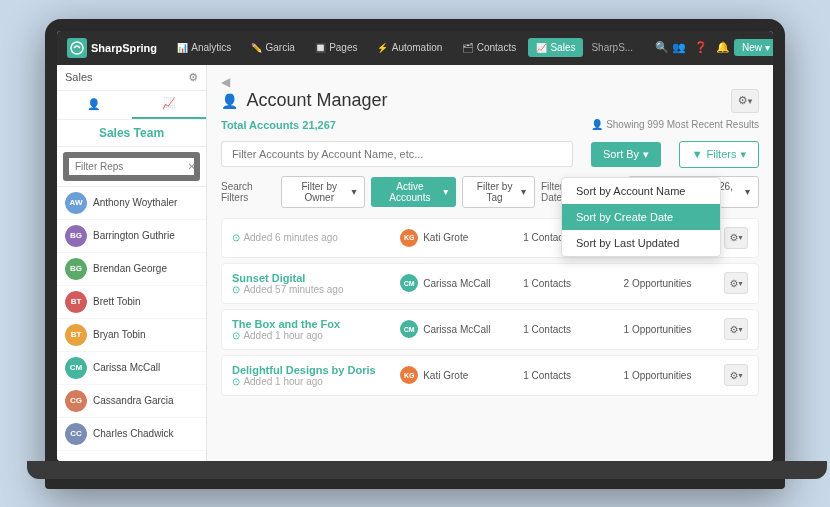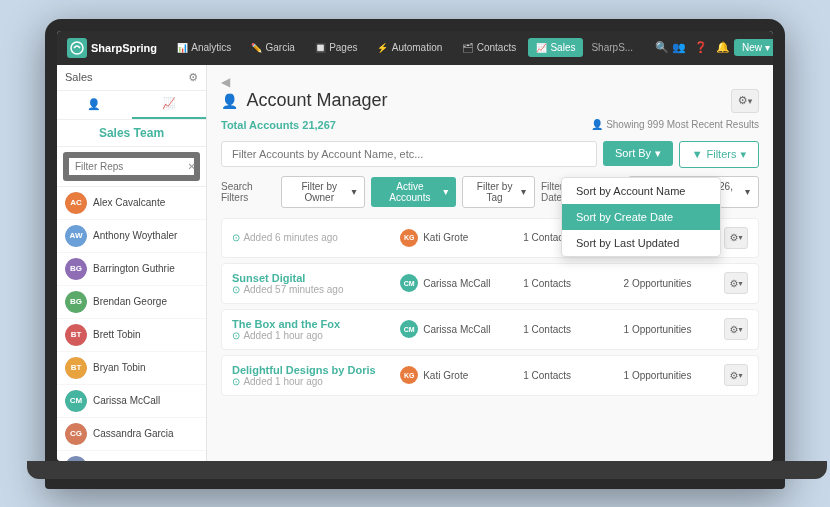--- a/index.html
+++ b/index.html
@@ -276,22 +276,22 @@
     .total-accounts span { font-weight: bold; }
     .showing-label {
       font-size: 10px;
       color: #888;
       text-align: center;
       margin-bottom: 4px;
     }
     
     .search-row {
       display: flex;
-      align-items: flex-start;
-      gap: 6px;
+      align-items: center;
+      gap: 18px;
       margin-bottom: 8px;
       position: relative;
     }
     .account-search-input {
       flex: 1;
       border: 1px solid #ddd;
       border-radius: 3px;
       padding: 6px 10px;
       font-size: 11px;
       color: #999;
@@ -543,26 +543,20 @@
           <div class="sidebar-tab active">
             <span>📈</span>
           </div>
         </div>
         <div class="sidebar-title">Sales Team</div>
         <div class="sidebar-search">
           <input type="text" placeholder="Filter Reps" style="">
           <span class="clear-icon">✕</span>
         </div>
         <div id="reps-list">
-            <div class="sidebar-rep">
-      <div class="rep-avatar">
-        <div class="rep-avatar-img" style="background:#e87c3e;">AC</div>
-      </div>
-      <span class="rep-name">Alex Cavalcante</span>
-    </div>
             <div class="sidebar-rep">
       <div class="rep-avatar">
         <div class="rep-avatar-img" style="background:#6a9fd8;">AW</div>
       </div>
       <span class="rep-name">Anthony Woythaler</span>
     </div>
             <div class="sidebar-rep">
       <div class="rep-avatar">
         <div class="rep-avatar-img" style="background:#8e6db5;">BG</div>
       </div>

